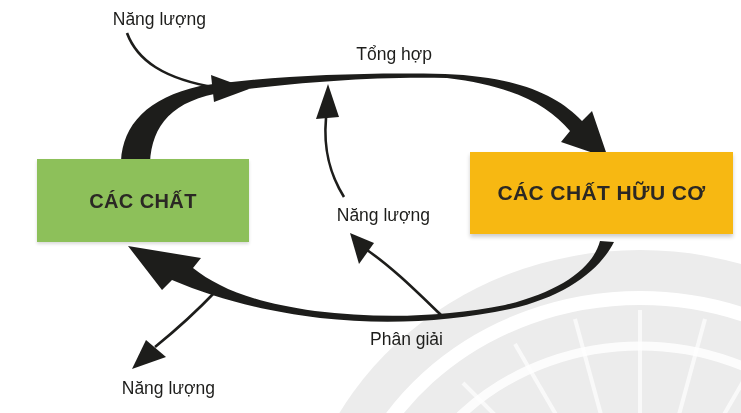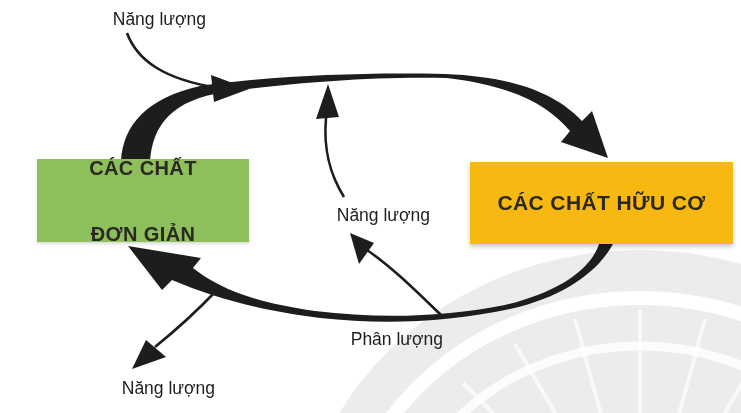--- a/index.html
+++ b/index.html
@@ -15,21 +15,21 @@
     position:absolute;
     display:flex;flex-direction:column;align-items:center;justify-content:center;
     font-weight:bold;
     font-size:20px;line-height:26px;
     letter-spacing:0.4px;
     color:#2b2824;
     text-align:center;
     gap:40px;
   }
   .node-simple{left:37px;top:159px;width:212px;height:83px;box-shadow:0 2px 3px rgba(0,0,0,.15);}
-  .node-complex{left:470px;top:162px;width:263px;height:82px;font-size:21px;box-shadow:0 3px 4px rgba(0,0,0,.2);}
+  .node-complex{left:470px;top:152px;width:263px;height:82px;font-size:21px;box-shadow:0 3px 4px rgba(0,0,0,.2);}
   .lbl{
     position:absolute;
     width:150px;
     text-align:right;
     font-size:17.5px;
     color:#1d1d1b;
     white-space:nowrap;
   }
   .lbl-energy-top{left:56px;top:9px;}
   .lbl-synthesis{left:282px;top:44px;}
@@ -87,24 +87,24 @@
 
     <path fill="none" stroke-width="2.6" d="M 441 315 C 416 291, 393 268, 367 250" stroke="#1d1d1b"></path>
     <path d="M 350 233 L 374 243 L 359 264 Z" fill="#1d1d1b"></path>
 
     <path fill="none" stroke-width="2.6" d="M 216 291 C 196 312, 176 330, 155 347" stroke="#1d1d1b"></path>
     <path d="M 132 369 L 146 340 L 166 357 Z" fill="#1d1d1b"></path>
   </svg>
 
   <div class="node node-simple" style="background: rgb(141, 192, 90);">
     <span>CÁC CHẤT</span>
-    <span>ĐƠN GIẢN</span>
   </div>
 
   <div class="node node-complex" style="background: rgb(247, 184, 18);">
     <span>CÁC CHẤT HỮU CƠ</span>
   </div>
 
   <div class="lbl lbl-energy-top">Năng lượng</div>
+  <div class="lbl lbl-synthesis">Tổng hợp</div>
   <div class="lbl lbl-energy-middle">Năng lượng</div>
-  <div class="lbl lbl-decomposition">Phân lượng</div>
+  <div class="lbl lbl-decomposition">Phân giải</div>
   <div class="lbl lbl-energy-bottom">Năng lượng</div>
 </div>
 
 </body></html>

